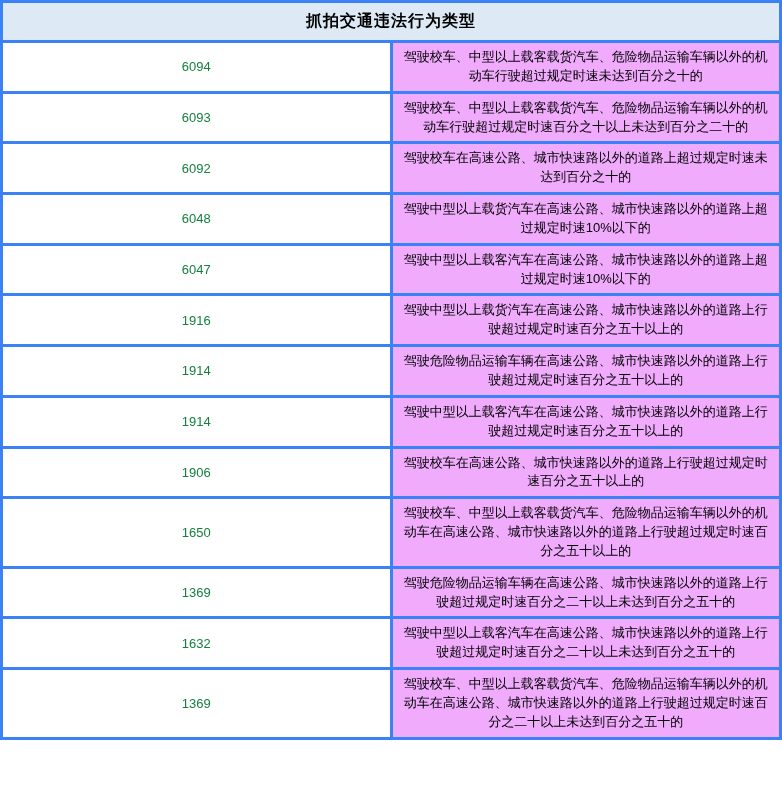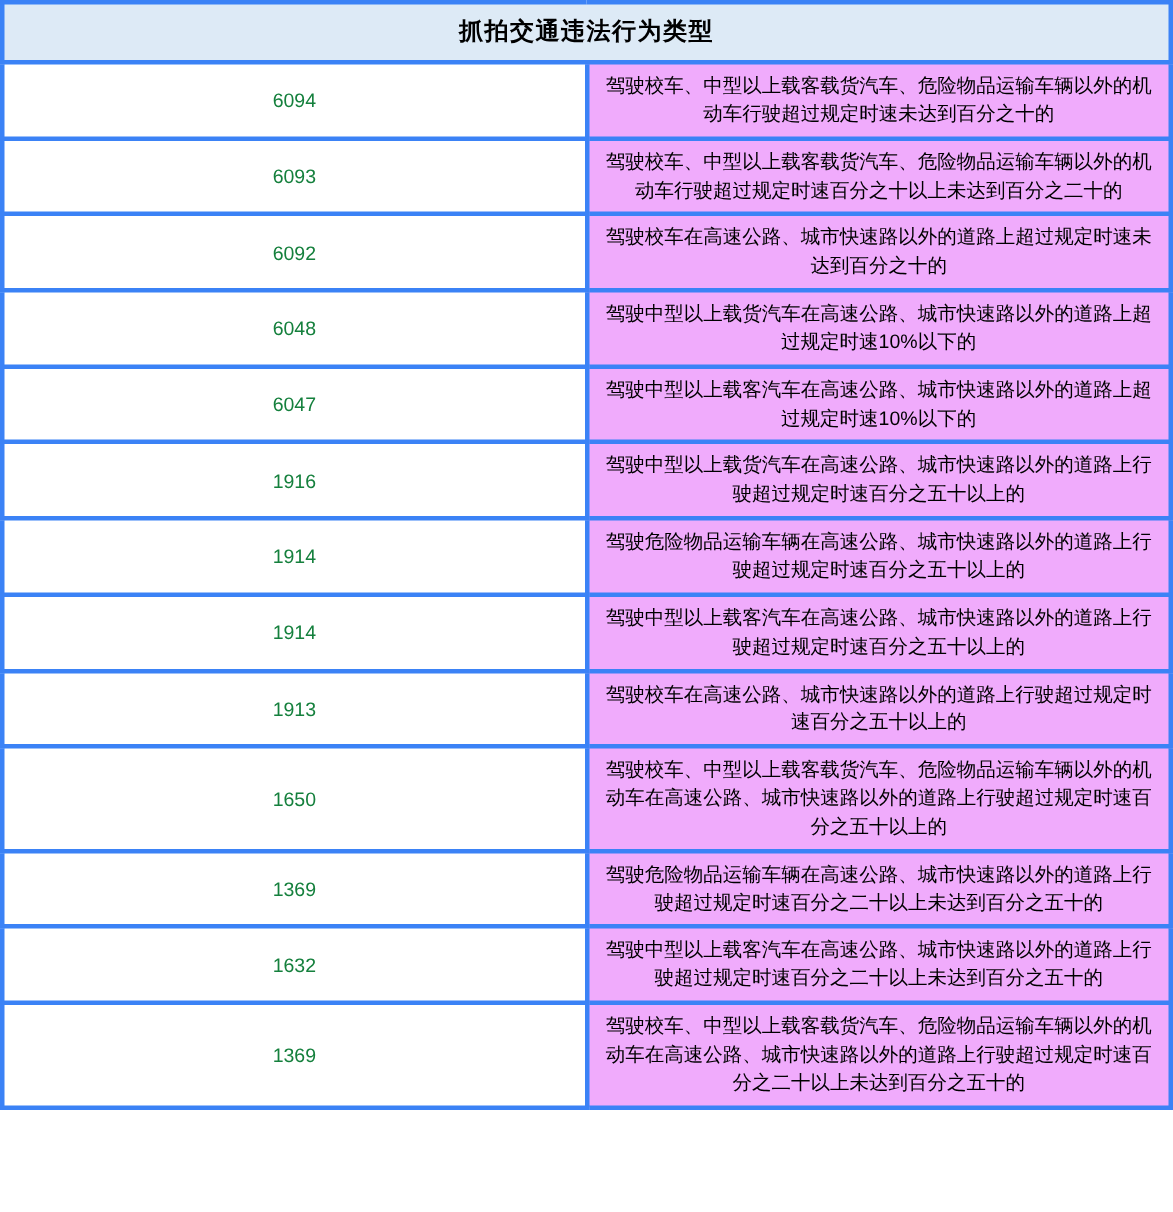--- a/index.html
+++ b/index.html
@@ -90,21 +90,21 @@
         </tr>
         <tr>
           <td class="code-cell">1914</td>
           <td class="desc-cell">驾驶危险物品运输车辆在高速公路、城市快速路以外的道路上行驶超过规定时速百分之五十以上的</td>
         </tr>
         <tr>
           <td class="code-cell">1914</td>
           <td class="desc-cell">驾驶中型以上载客汽车在高速公路、城市快速路以外的道路上行驶超过规定时速百分之五十以上的</td>
         </tr>
         <tr>
-          <td class="code-cell">1913</td>
+          <td class="code-cell">1906</td>
           <td class="desc-cell">驾驶校车在高速公路、城市快速路以外的道路上行驶超过规定时速百分之五十以上的</td>
         </tr>
         <tr>
           <td class="code-cell">1650</td>
           <td class="desc-cell">驾驶校车、中型以上载客载货汽车、危险物品运输车辆以外的机动车在高速公路、城市快速路以外的道路上行驶超过规定时速百分之五十以上的</td>
         </tr>
         <tr>
           <td class="code-cell">1369</td>
           <td class="desc-cell">驾驶危险物品运输车辆在高速公路、城市快速路以外的道路上行驶超过规定时速百分之二十以上未达到百分之五十的</td>
         </tr>

